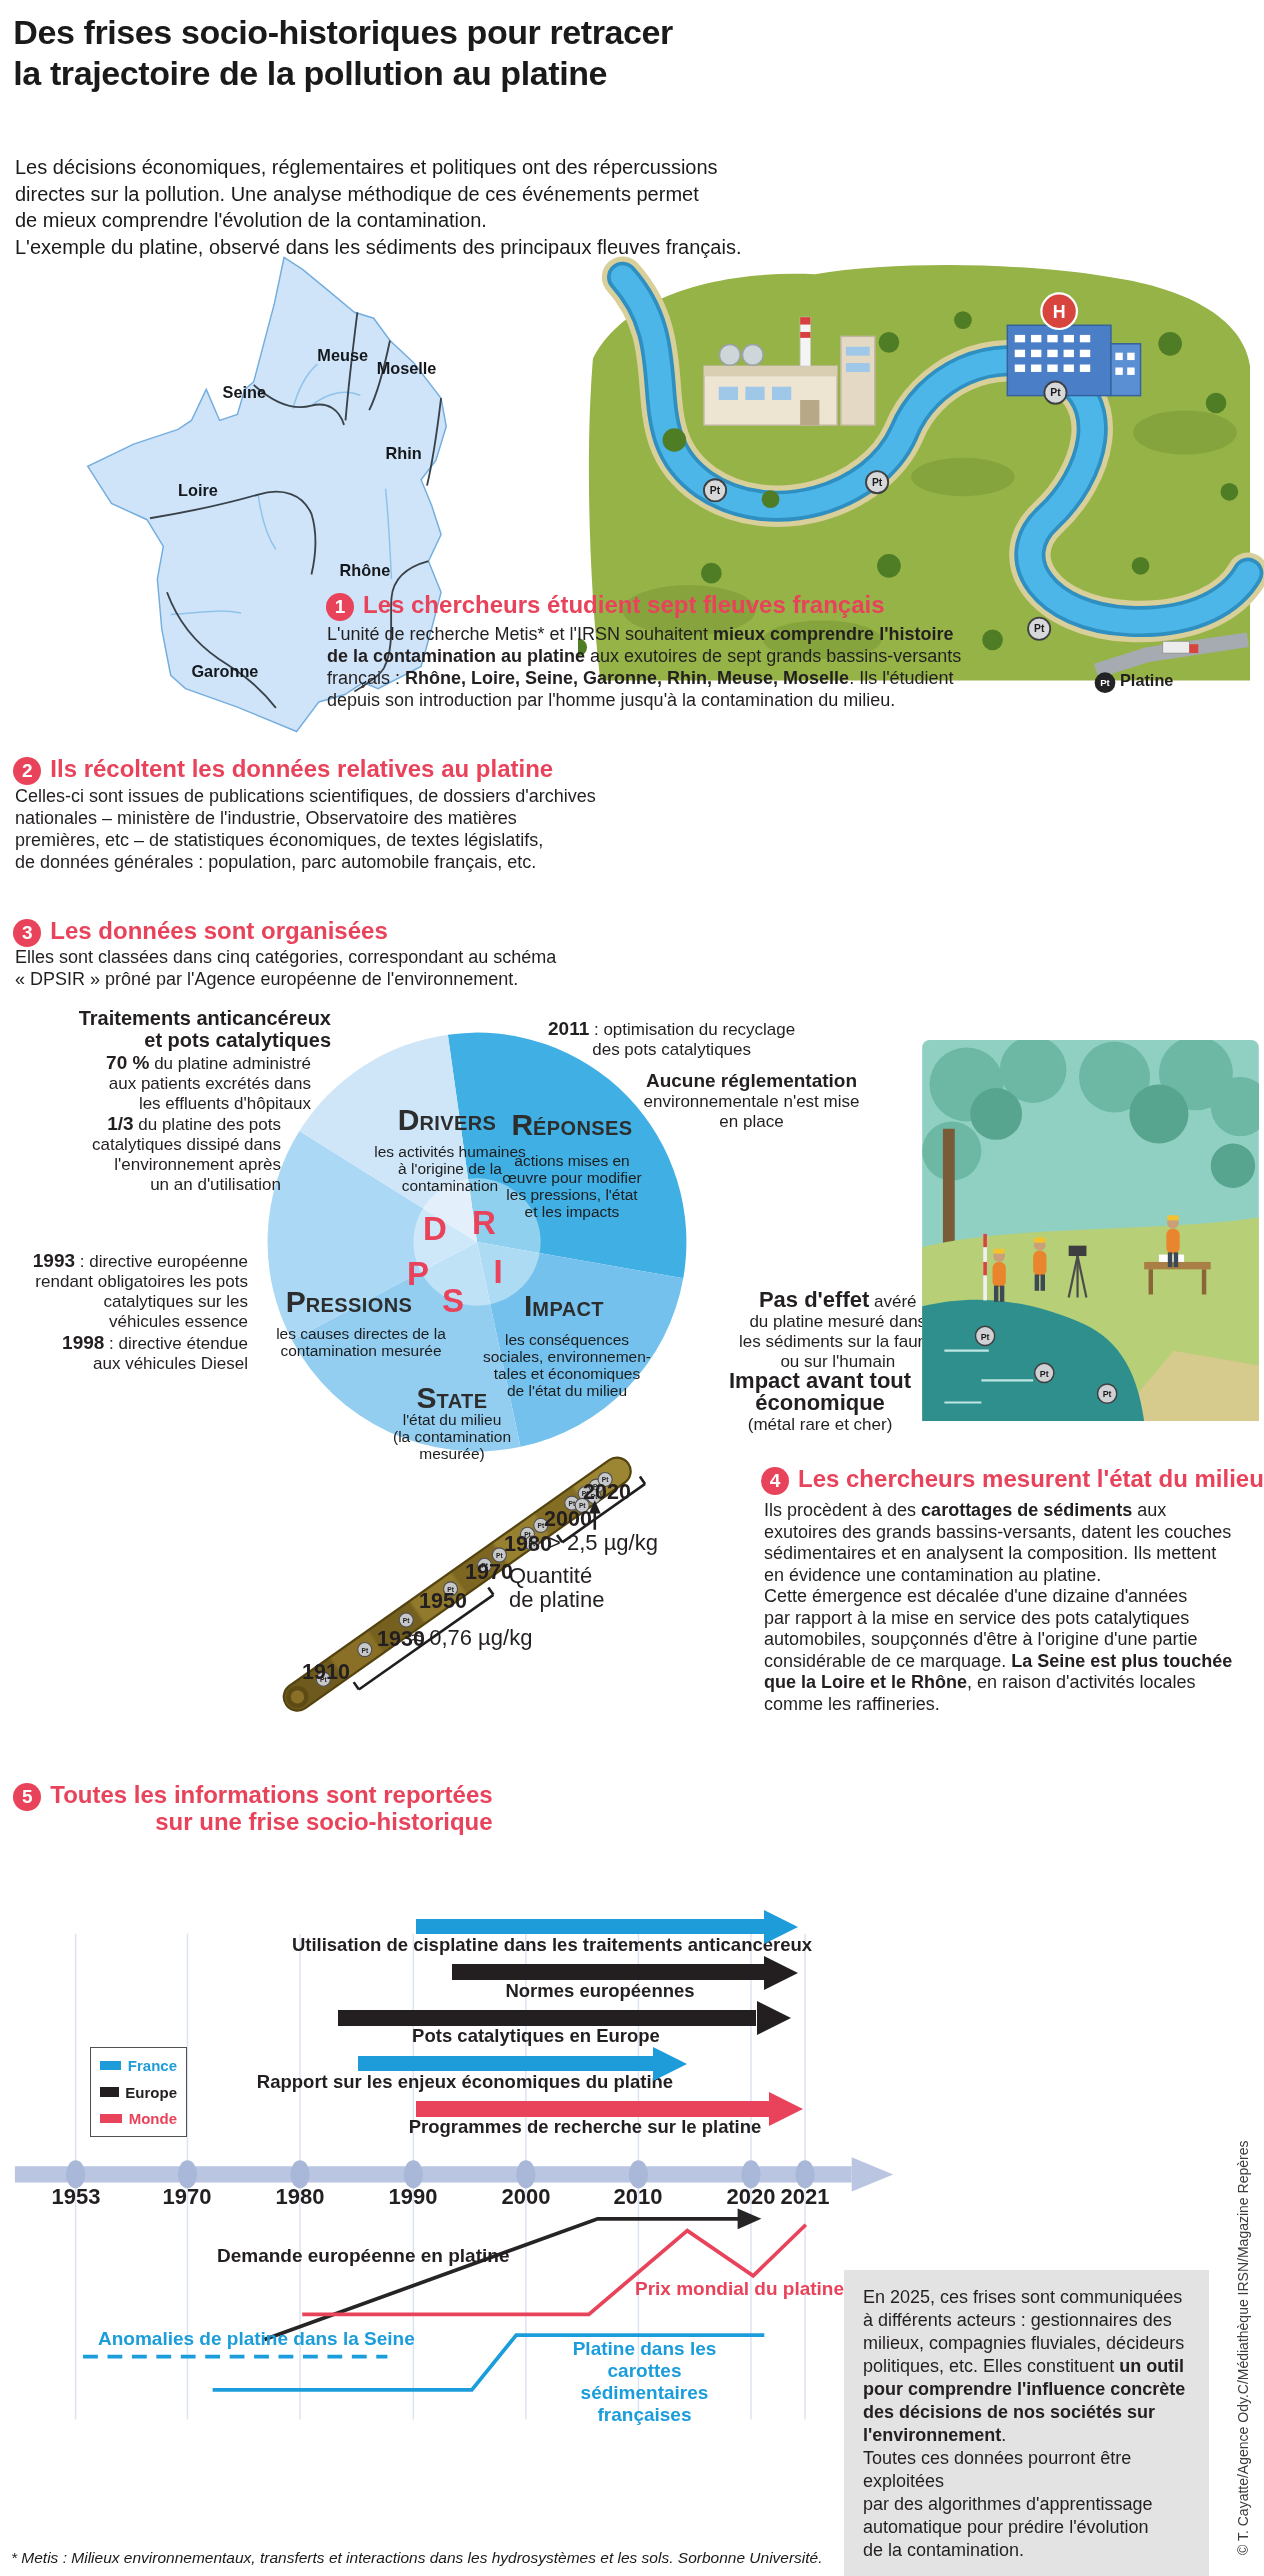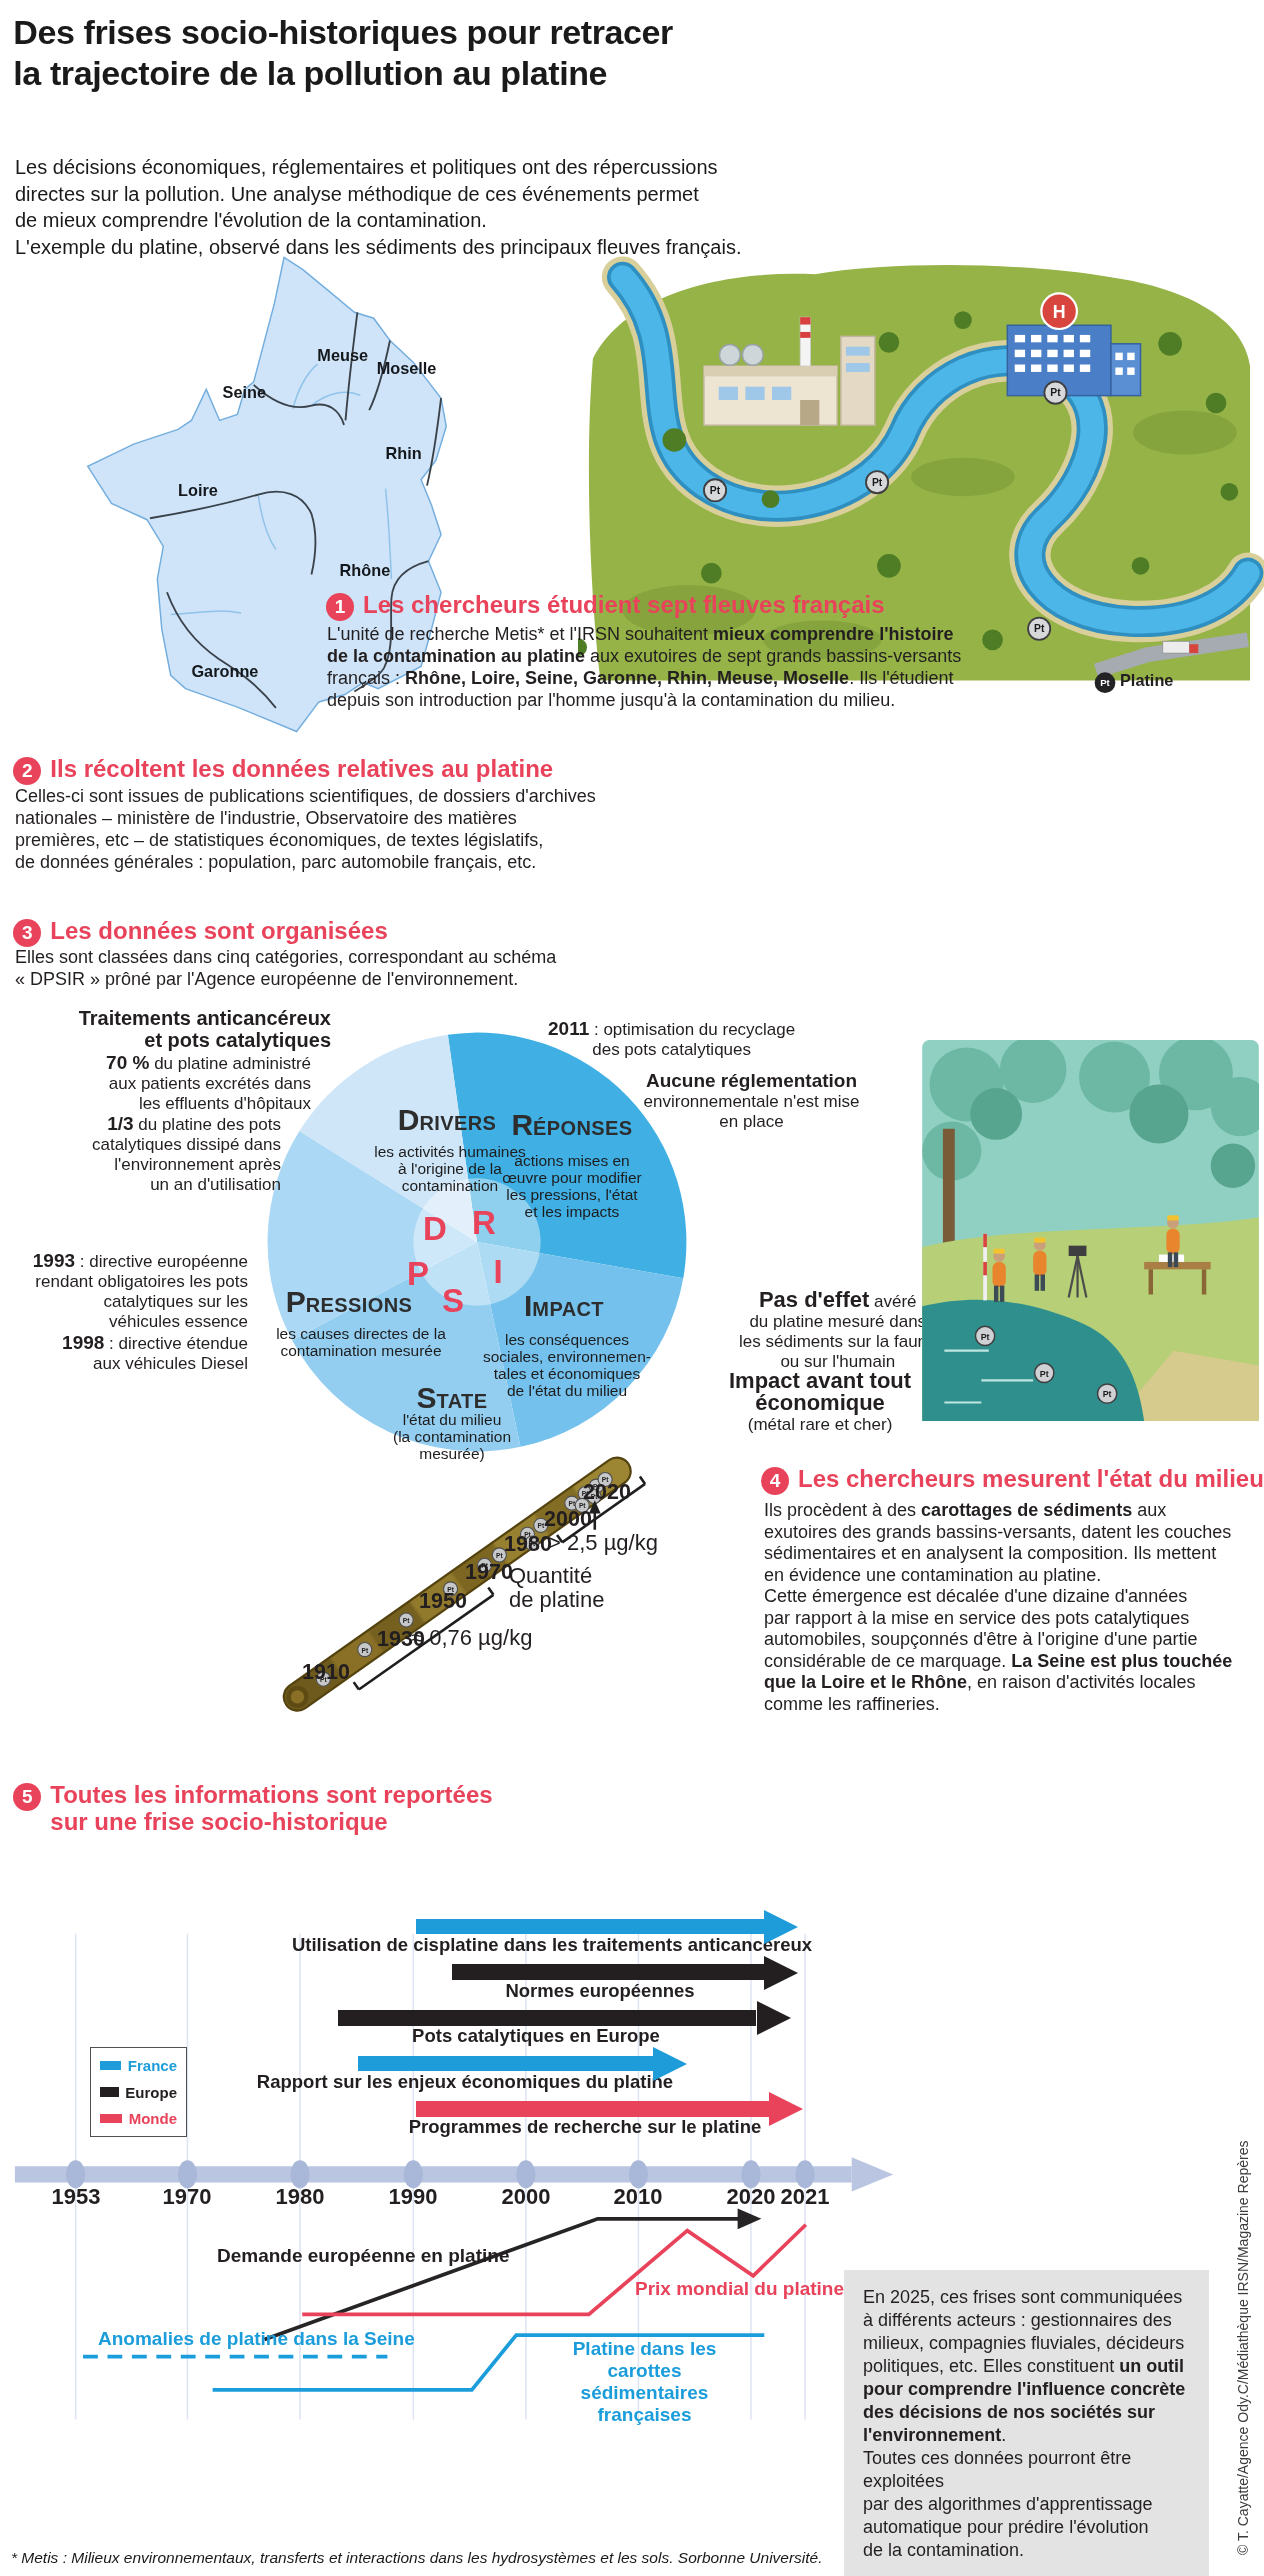--- a/index.html
+++ b/index.html
@@ -7,21 +7,21 @@
         font-family:"Liberation Sans","DejaVu Sans",sans-serif;color:#231f20;overflow:hidden;}
   .abs{position:absolute;}
   .pre{white-space:pre-line;}
   .b{font-weight:700;}
   .big-b{font-weight:700;font-size:22px;}
   .title{font-size:34px;font-weight:700;line-height:1.2;letter-spacing:-0.4px;color:#1a1a1a;}
   .intro{font-size:20px;line-height:1.33;color:#1a1a1a;margin-top:34px;}
   .sec-head{display:flex;align-items:flex-start;gap:9px;}
   .sec-num{flex:0 0 auto;width:28px;height:28px;border-radius:50%;background:#e8435a;color:#fff;
            font-weight:700;font-size:19px;display:flex;align-items:center;justify-content:center;margin-top:1.5px;}
-  .sec-title{font-size:24px;font-weight:700;color:#e8435a;line-height:1.13;}
+  .sec-title{font-size:24px;font-weight:700;color:#e8435a;line-height:1.13;text-align:right;}
   .body-txt{font-size:18px;line-height:22px;}
   .annot{font-size:17px;line-height:20px;text-align:center;}
   .annot .b{font-size:19px;}
   .annot-r{text-align:right;}
   .slice-title{font-weight:700;color:#2d2d2e;white-space:nowrap;}
   .slice-title .cap{font-size:30px;}
   .slice-title .sc{font-size:20px;letter-spacing:0.4px;}
   .slice-desc{font-size:15.5px;line-height:17px;text-align:center;color:#1d1d1e;}
   .dpsir-letter{font-size:33px;font-weight:700;color:#e8435a;}
   .ctr{transform:translate(-50%,-50%);}

